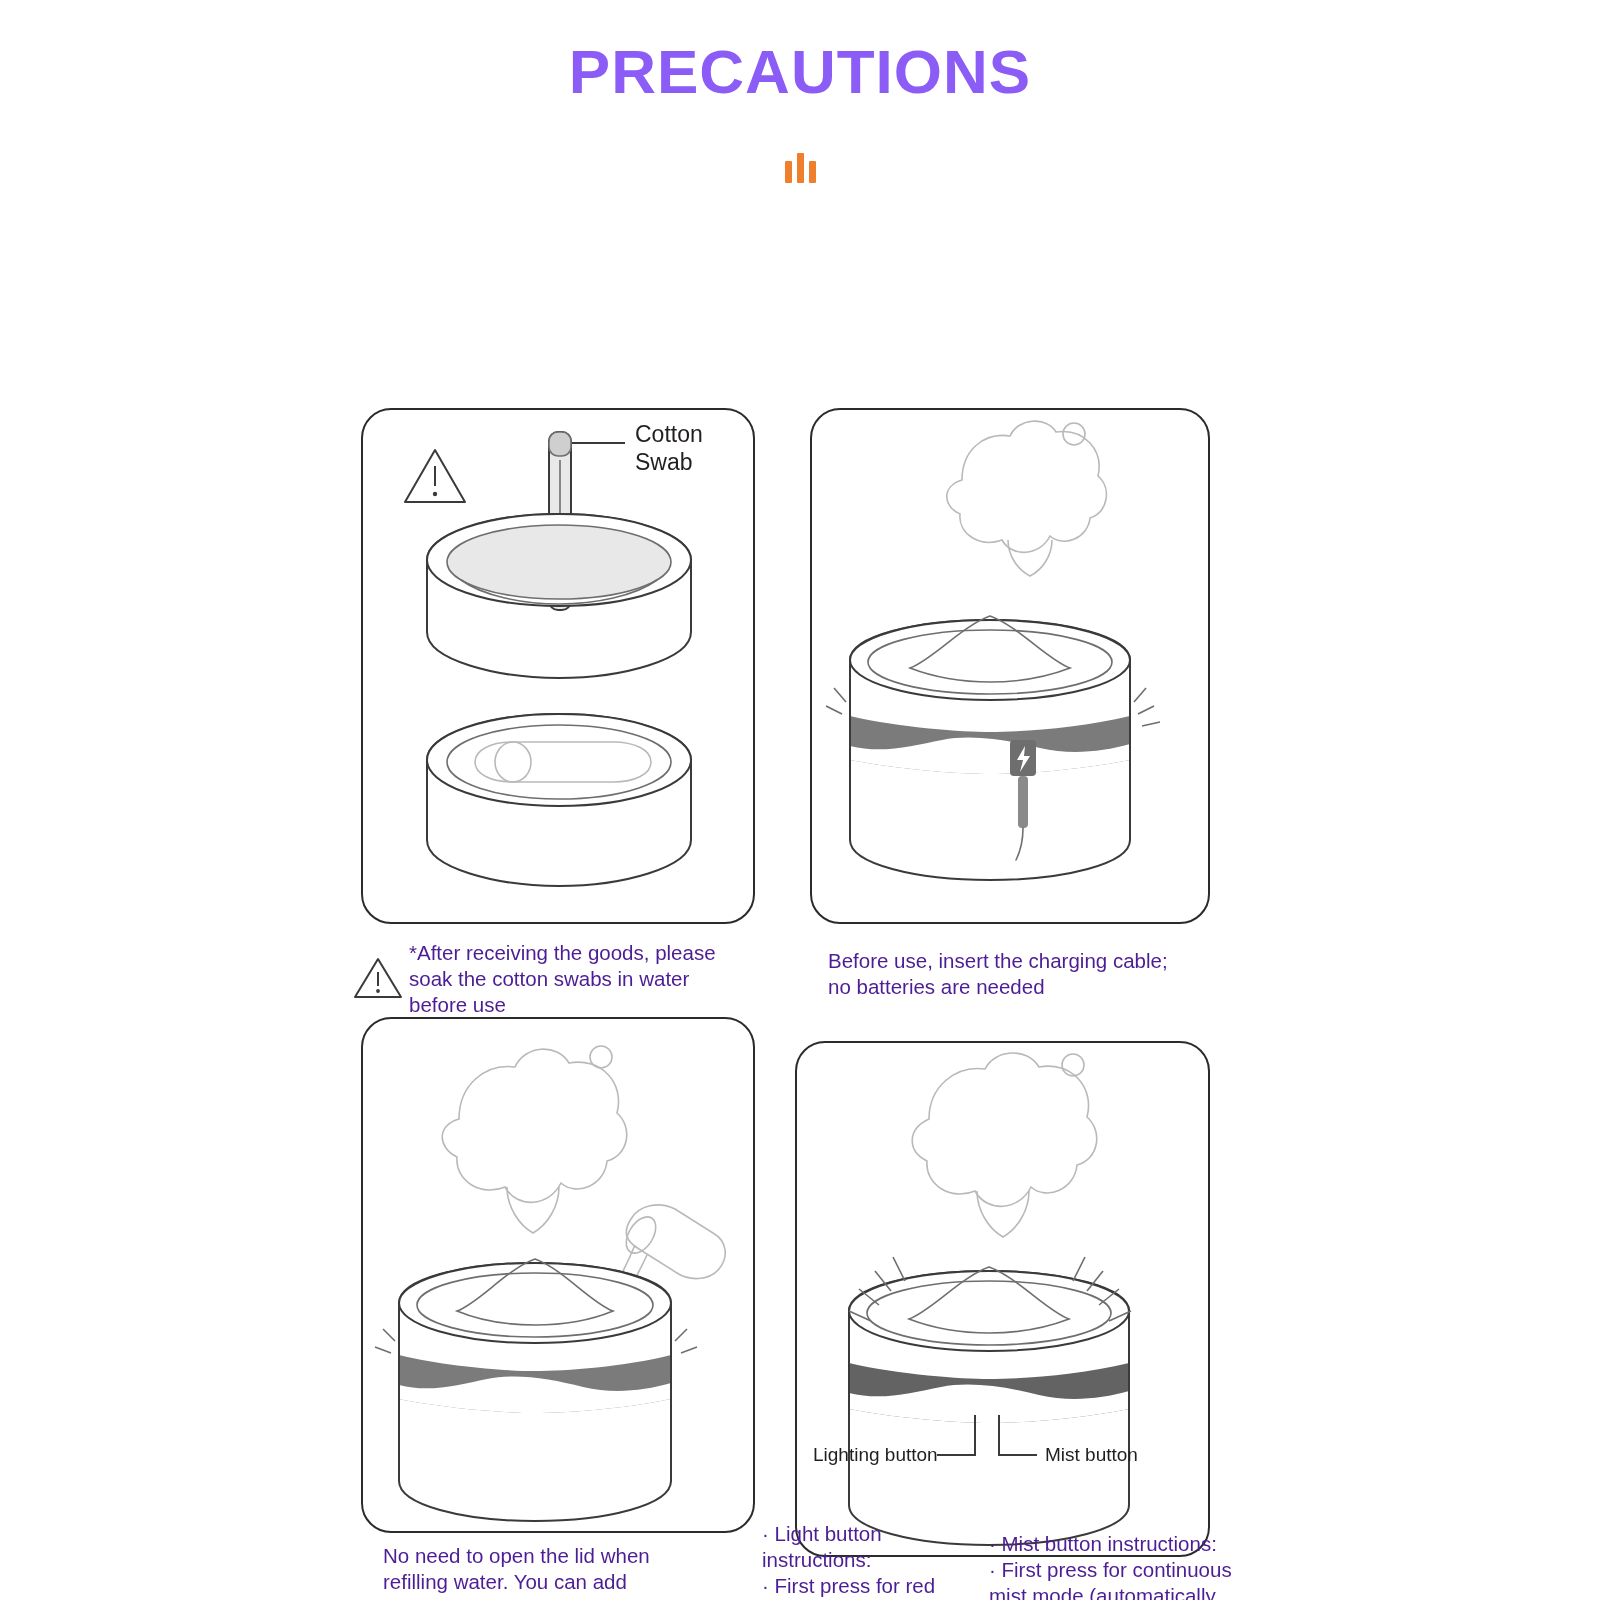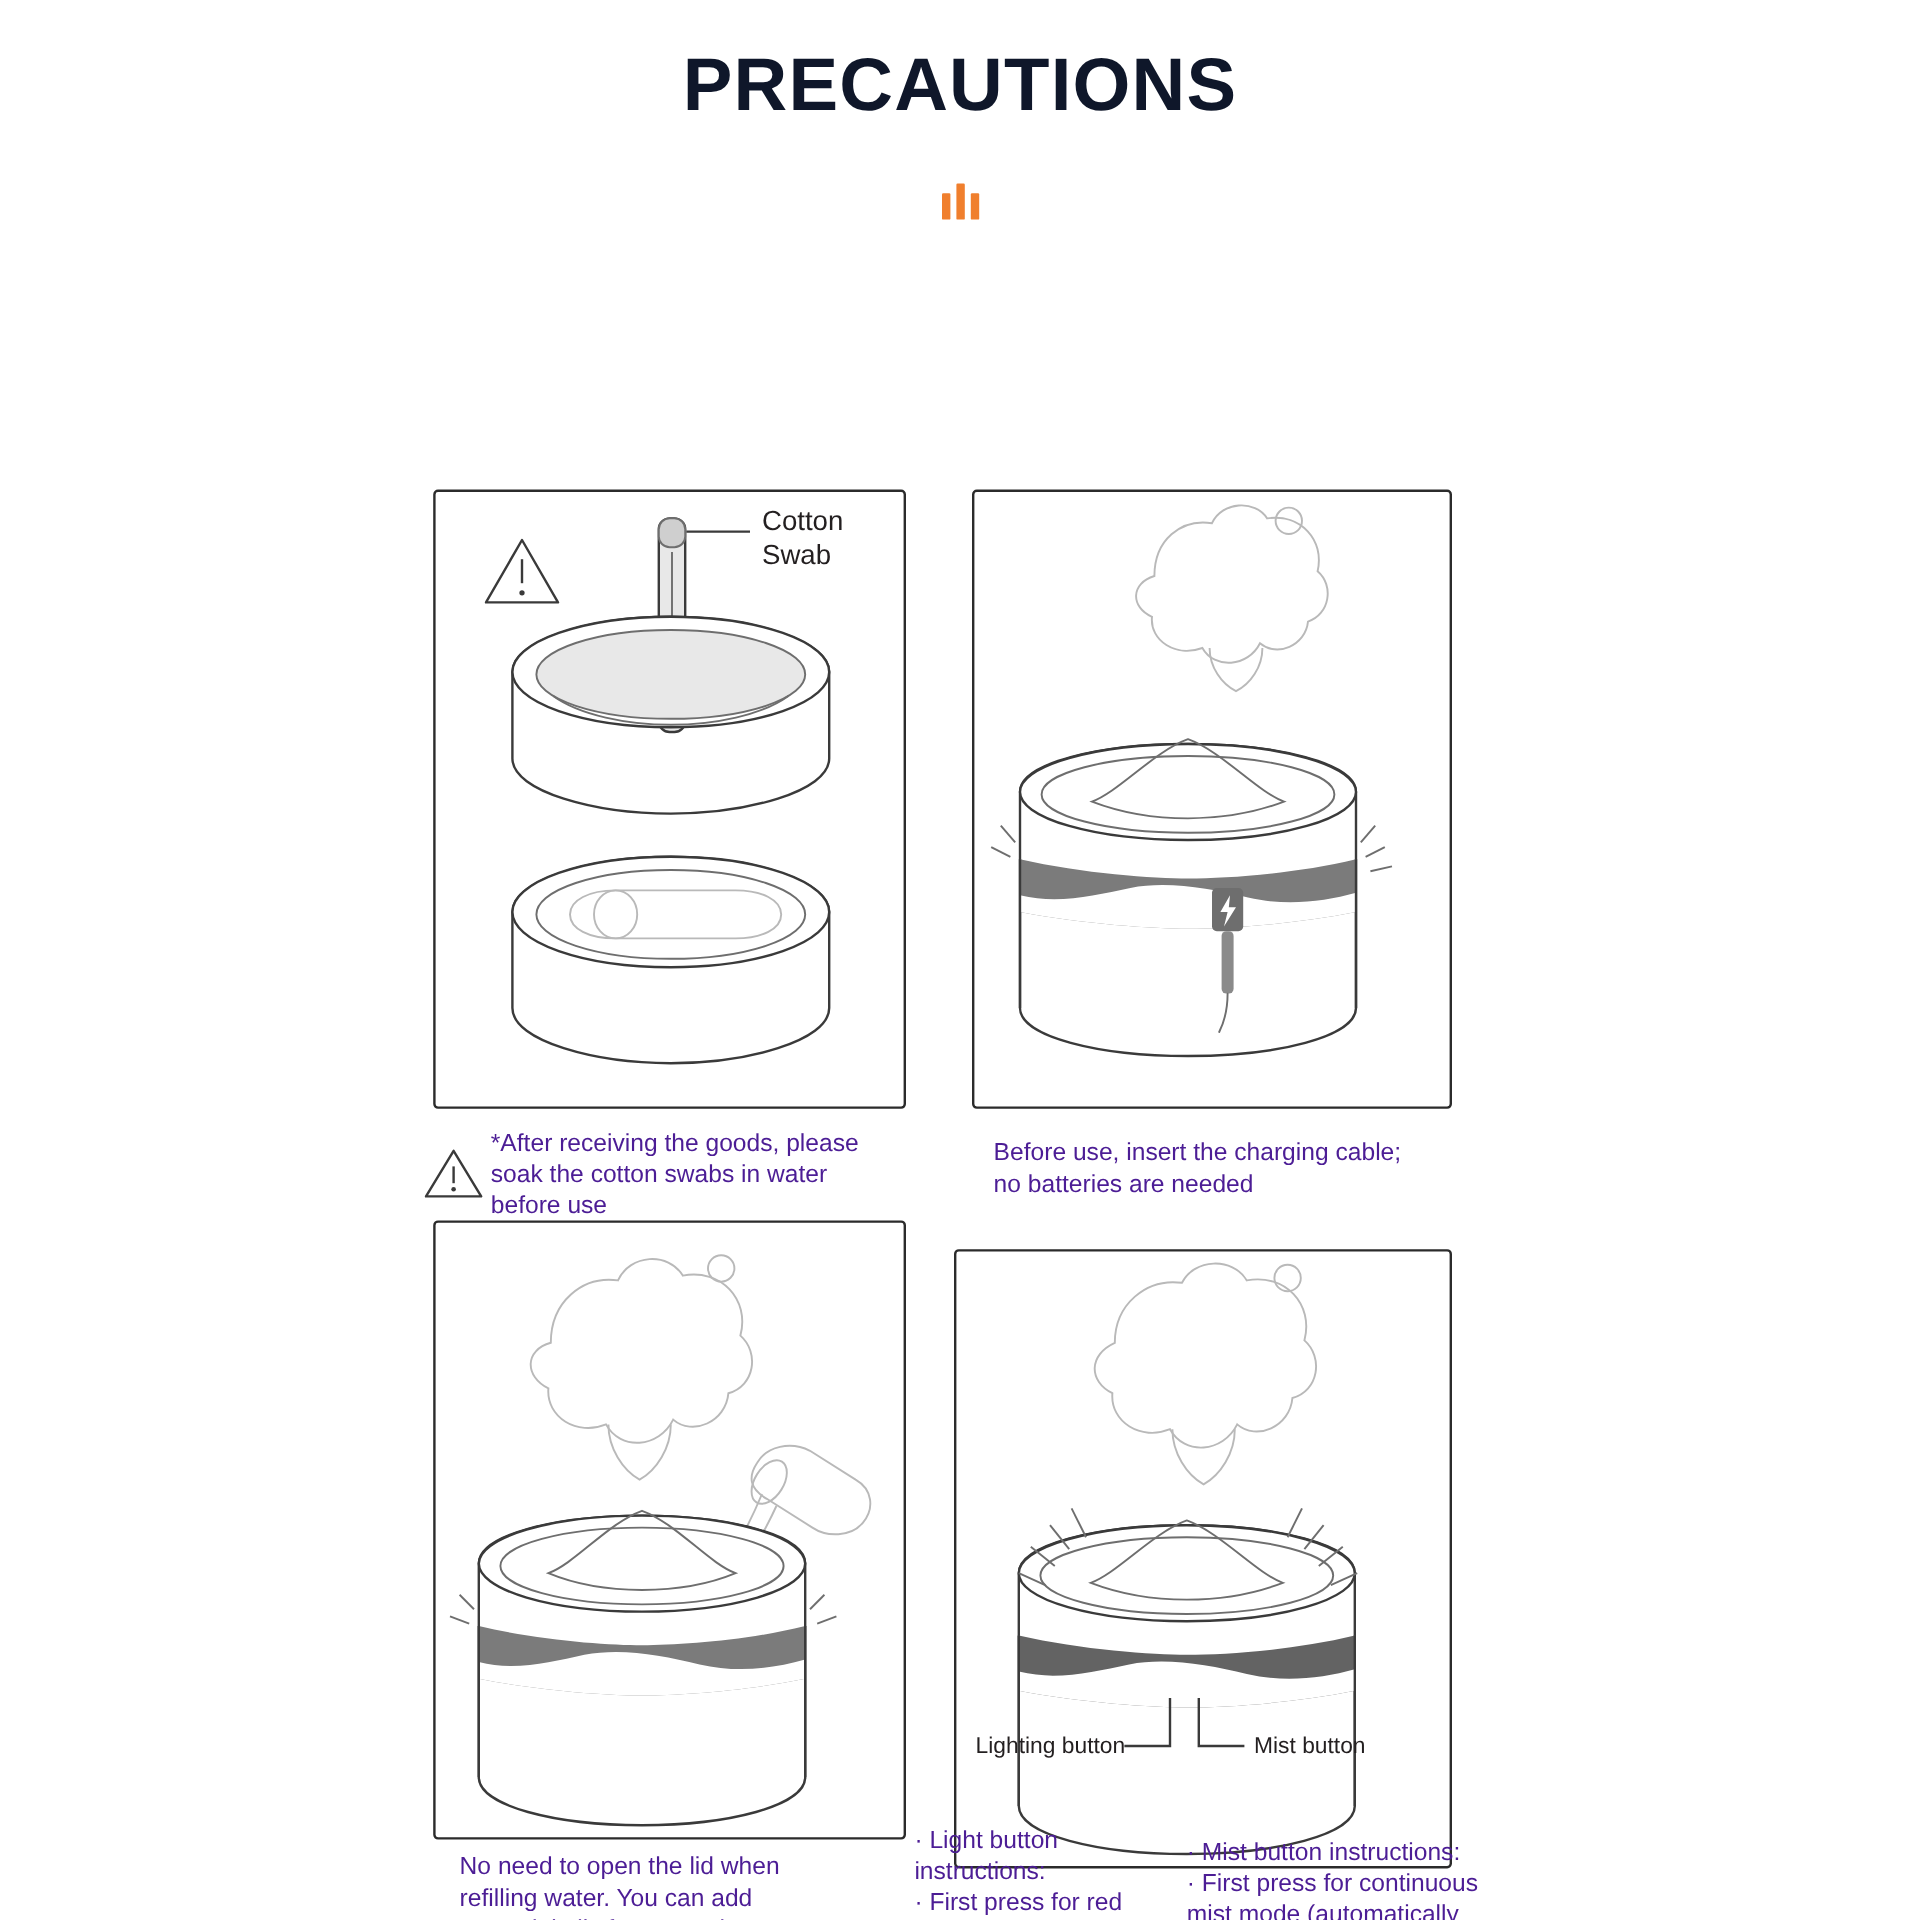--- a/index.html
+++ b/index.html
@@ -13,21 +13,21 @@
     overflow: hidden;
     position: relative;
   }
 
   .page-title {
     text-align: center;
     font-size: 62px;
     font-weight: bold;
     letter-spacing: 1px;
     margin-top: 36px;
-    color: #0f172a;
+    color: #8b5cf6;
   }
 
   .divider-marks {
     display: flex;
     justify-content: center;
     align-items: flex-end;
     gap: 5px;
     margin-top: 42px;
     height: 34px;
   }
@@ -43,21 +43,21 @@
 
   .grid {
     position: relative;
     width: 1600px;
     height: 1350px;
   }
 
   .panel {
     position: absolute;
     border: 2px solid #2b2b2b;
-    border-radius: 4px;
+    border-radius: 30px;
     background: #fff;
   }
   #panel-1 { left: 361px; top: 225px; width: 394px; height: 516px; }
   #panel-2 { left: 810px; top: 225px; width: 400px; height: 516px; }
   #panel-3 { left: 361px; top: 834px; width: 394px; height: 516px; }
   #panel-4 { left: 795px; top: 858px; width: 415px; height: 516px; }
 
   .caption {
     position: absolute;
     font-size: 20.5px;

